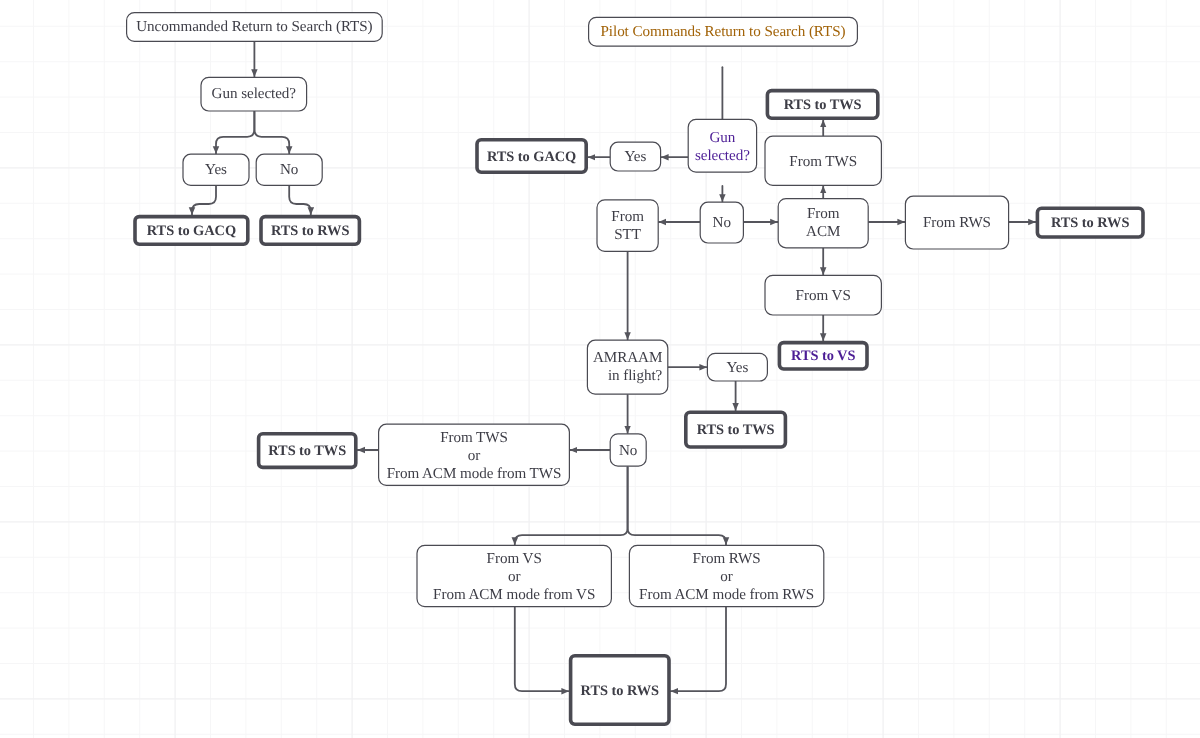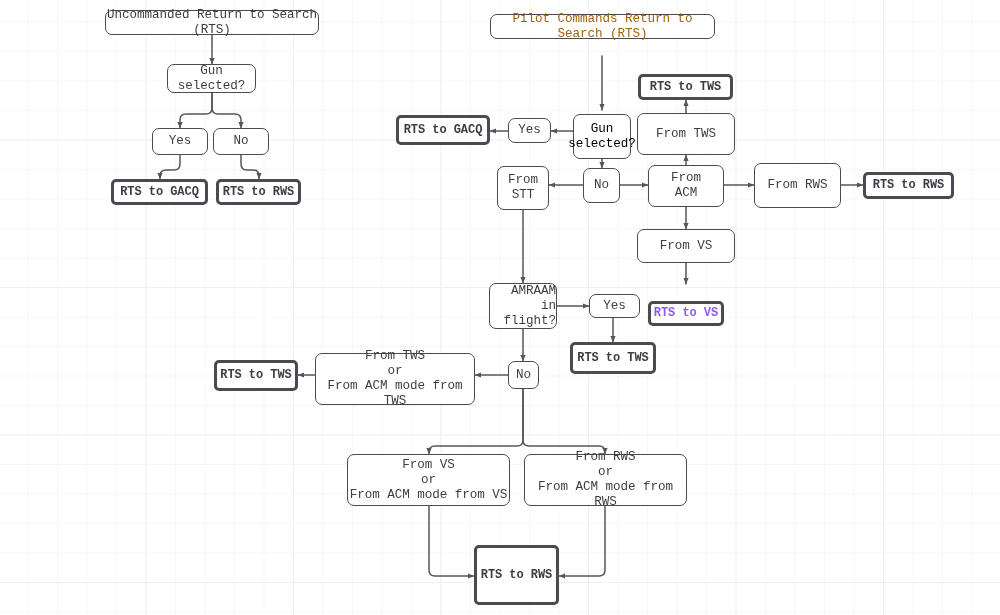--- a/index.html
+++ b/index.html
@@ -13,21 +13,21 @@
     height: 615px;
     background-color: #ffffff;
     background-image:
       linear-gradient(to right, #f0f0f2 1px, transparent 1px),
       linear-gradient(to bottom, #f0f0f2 1px, transparent 1px),
       linear-gradient(to right, #f6f6f7 1px, transparent 1px),
       linear-gradient(to bottom, #f6f6f7 1px, transparent 1px);
     background-size: 147.5px 147.5px, 147.5px 147.5px, 29.5px 29.5px, 29.5px 29.5px;
     background-position: -2px -8px, -2px -8px, -2px -8px, -2px -8px;
     overflow: hidden;
-    font-family: Liberation Mono, monospace;
+    font-family: Liberation Serif, serif;
   }
   svg.edges {
     position: absolute;
     left: 0; top: 0;
     width: 1000px;
     height: 615px;
     pointer-events: none;
   }
   .node {
     position: absolute;
@@ -96,33 +96,33 @@
       </g>
   </svg>
   <div id="node-layer">
       <div class="node" style="left: 105px; top: 10px; width: 214px; height: 25px; border-color: rgb(74, 74, 82); color: rgb(61, 61, 70);">Uncommanded Return to Search (RTS)</div>
       <div class="node" style="left: 167px; top: 64px; width: 89px; height: 29px; border-color: rgb(74, 74, 82); color: rgb(61, 61, 70);">Gun selected?</div>
       <div class="node small" style="left: 152px; top: 128px; width: 56px; height: 27px; border-color: rgb(74, 74, 82); color: rgb(61, 61, 70);">Yes</div>
       <div class="node small" style="left: 213px; top: 128px; width: 56px; height: 27px; border-color: rgb(74, 74, 82); color: rgb(61, 61, 70);">No</div>
       <div class="node terminal" style="left: 111px; top: 179px; width: 97px; height: 26px; border-color: rgb(74, 74, 82); color: rgb(61, 61, 70);">RTS to GACQ</div>
       <div class="node terminal" style="left: 216px; top: 179px; width: 85px; height: 26px; border-color: rgb(74, 74, 82); color: rgb(61, 61, 70);">RTS to RWS</div>
       <div class="node" style="left: 490px; top: 14px; width: 225px; height: 25px; border-color: rgb(74, 74, 82); color: #a16207;">Pilot Commands Return to Search (RTS)</div>
-      <div class="node" style="left: 573px; top: 114px; width: 58px; height: 45px; border-color: rgb(74, 74, 82); color: #000000;">Gun
+      <div class="node" style="left: 573px; top: 99px; width: 58px; height: 45px; border-color: rgb(74, 74, 82); color: #4c1d95;">Gun
 selected?</div>
       <div class="node small" style="left: 508px; top: 118px; width: 43px; height: 25px; border-color: rgb(74, 74, 82); color: rgb(61, 61, 70);">Yes</div>
       <div class="node terminal" style="left: 396px; top: 115px; width: 94px; height: 30px; border-color: rgb(74, 74, 82); color: rgb(61, 61, 70);">RTS to GACQ</div>
       <div class="node small" style="left: 583px; top: 168px; width: 37px; height: 35px; border-color: rgb(74, 74, 82); color: rgb(61, 61, 70);">No</div>
       <div class="node" style="left: 497px; top: 166px; width: 52px; height: 44px; border-color: rgb(74, 74, 82); color: rgb(61, 61, 70);">From
 STT</div>
       <div class="node" style="left: 648px; top: 165px; width: 76px; height: 42px; border-color: rgb(74, 74, 82); color: rgb(61, 61, 70);">From
 ACM</div>
       <div class="node" style="left: 637px; top: 113px; width: 98px; height: 42px; border-color: rgb(74, 74, 82); color: rgb(61, 61, 70);">From TWS</div>
       <div class="node terminal" style="left: 638px; top: 74px; width: 95px; height: 26px; border-color: rgb(74, 74, 82); color: rgb(61, 61, 70);">RTS to TWS</div>
       <div class="node" style="left: 637px; top: 229px; width: 98px; height: 34px; border-color: rgb(74, 74, 82); color: rgb(61, 61, 70);">From VS</div>
-      <div class="node terminal" style="left: 648px; top: 284px; width: 76px; height: 25px; border-color: rgb(74, 74, 82); color: #8b5cf6; margin-top: 17px;">RTS to VS</div>
+      <div class="node terminal" style="left: 648px; top: 284px; width: 76px; height: 25px; border-color: rgb(74, 74, 82); color: #4c1d95;">RTS to VS</div>
       <div class="node" style="left: 754px; top: 163px; width: 87px; height: 45px; border-color: rgb(74, 74, 82); color: rgb(61, 61, 70);">From RWS</div>
       <div class="node terminal" style="left: 863px; top: 172px; width: 91px; height: 27px; border-color: rgb(74, 74, 82); color: rgb(61, 61, 70);">RTS to RWS</div>
       <div class="node" style="left: 489px; top: 283px; width: 68px; height: 46px; border-color: rgb(74, 74, 82); color: rgb(61, 61, 70); text-align: right;">AMRAAM
 in flight?</div>
       <div class="node small" style="left: 589px; top: 294px; width: 51px; height: 24px; border-color: rgb(74, 74, 82); color: rgb(61, 61, 70);">Yes</div>
       <div class="node terminal" style="left: 570px; top: 342px; width: 86px; height: 32px; border-color: rgb(74, 74, 82); color: rgb(61, 61, 70);">RTS to TWS</div>
       <div class="node small" style="left: 508px; top: 361px; width: 31px; height: 28px; border-color: rgb(74, 74, 82); color: rgb(61, 61, 70);">No</div>
       <div class="node" style="left: 315px; top: 353px; width: 160px; height: 52px; border-color: rgb(74, 74, 82); color: rgb(61, 61, 70);">From TWS
 or
 From ACM mode from TWS</div>

